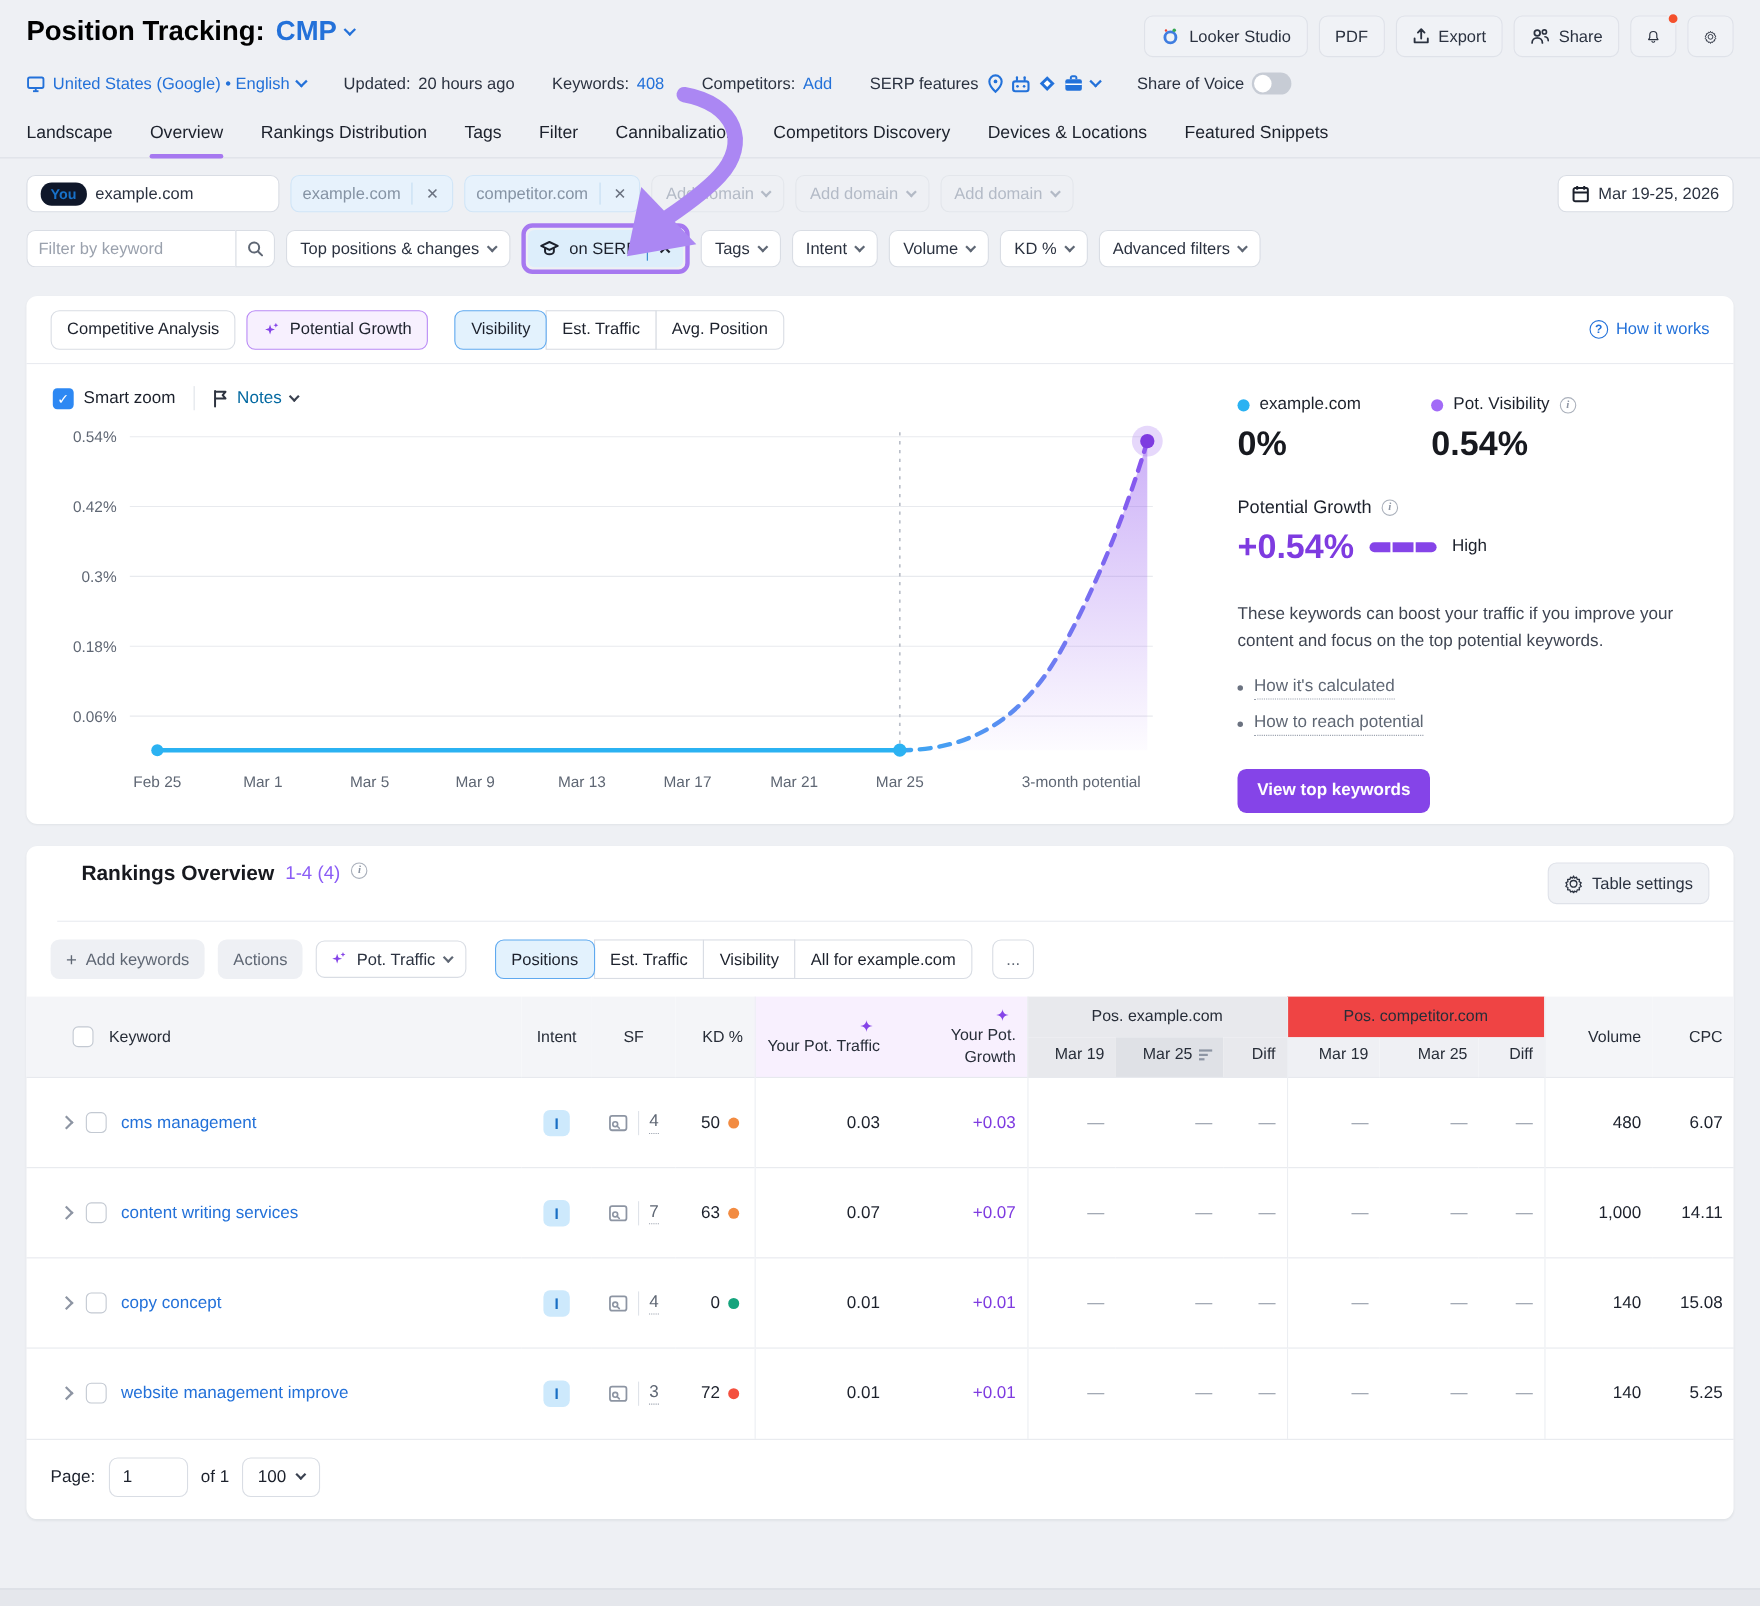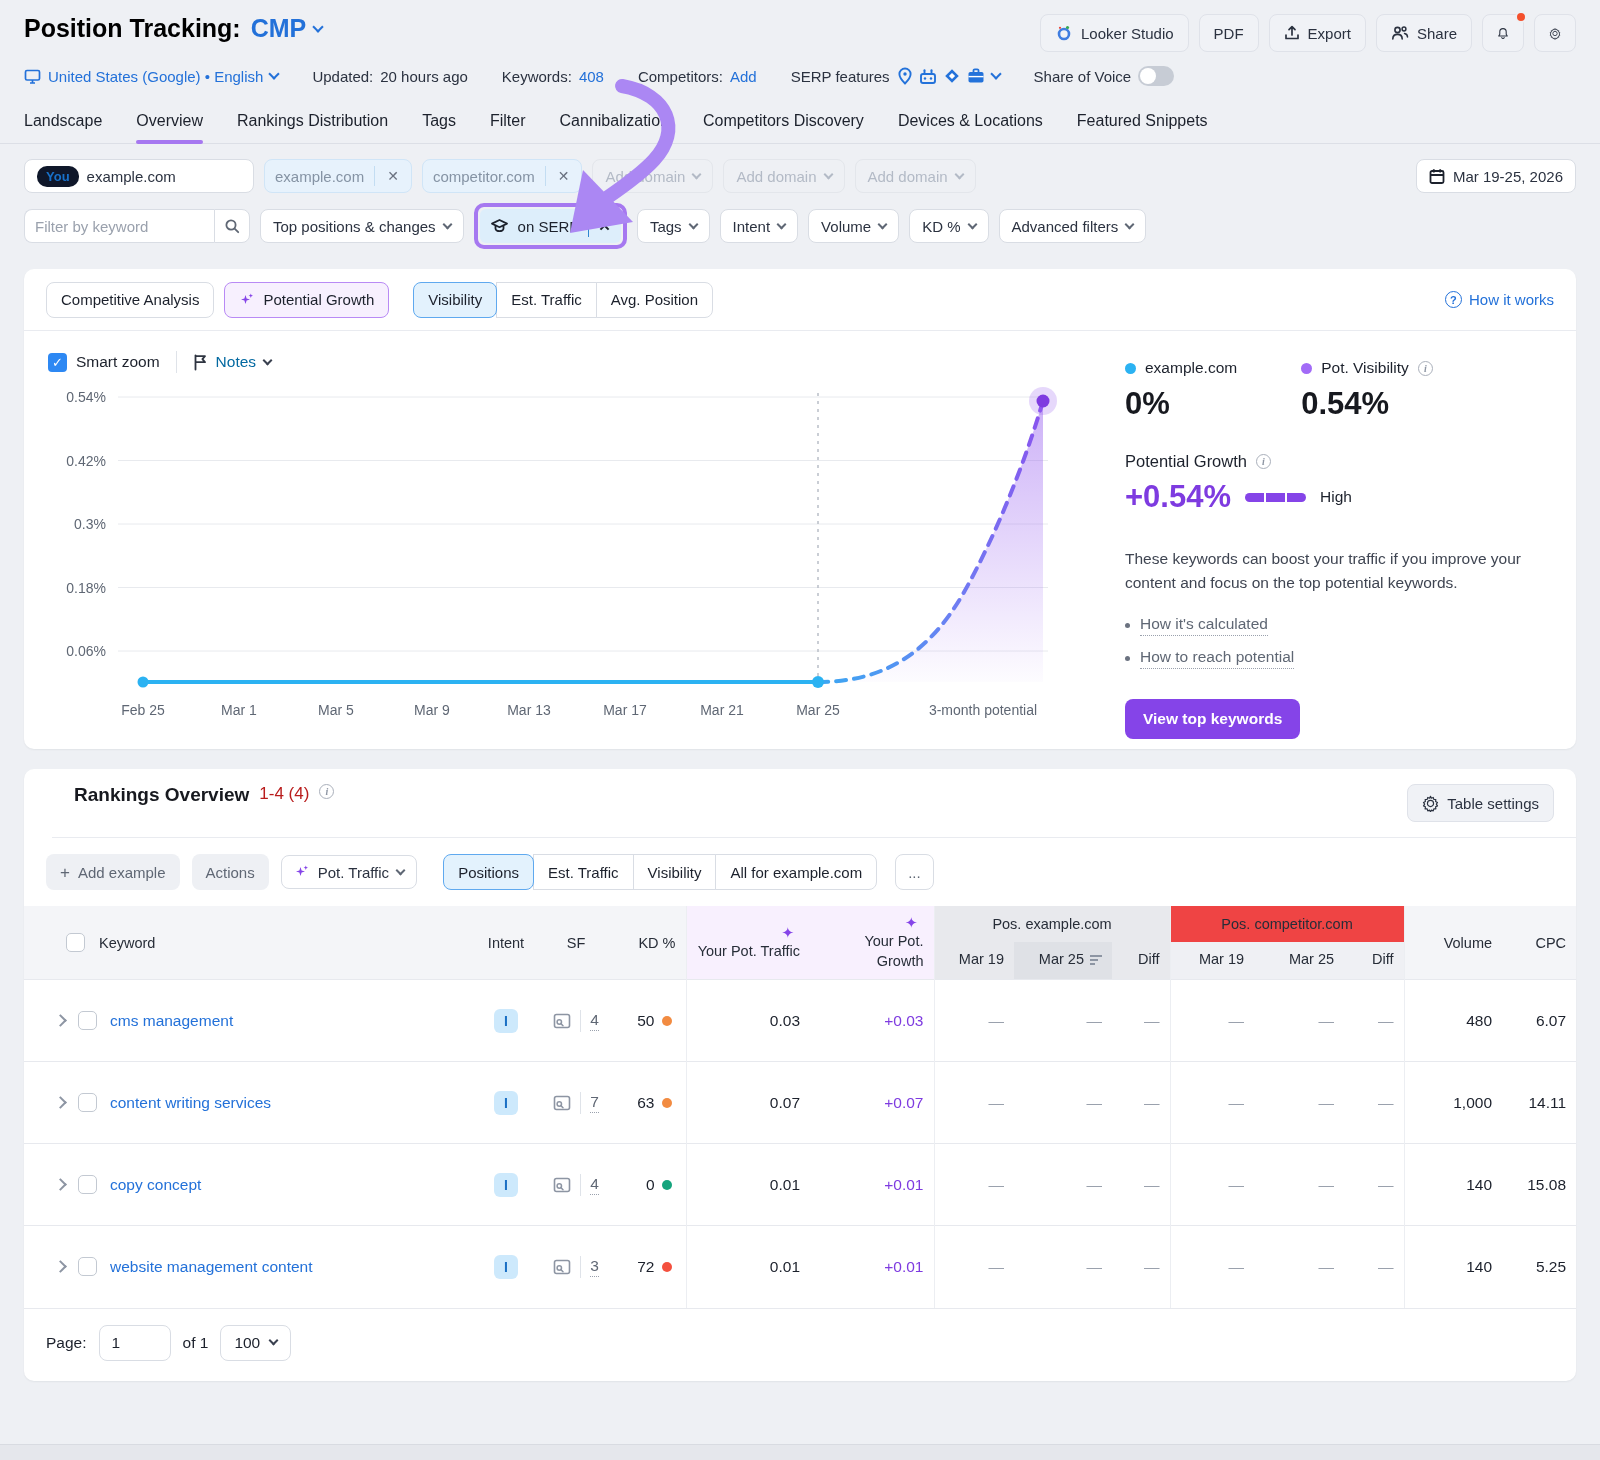--- a/index.html
+++ b/index.html
@@ -96,21 +96,21 @@
   .pg-desc { margin-top:32px; font-size:15.5px; color:#3f4552; line-height:1.55; max-width:445px; }
   .pg-links { margin-top:20px; }
   .pg-links .li { display:flex; align-items:center; gap:10px; margin-bottom:12px; }
   .bullet { width:5px; height:5px; border-radius:50%; background:#6b7280; }
   .dotted-link { font-size:15.5px; color:#5f6774; border-bottom:1.5px dotted #9aa1ad; padding-bottom:2px; cursor:pointer; }
   .cta-btn { margin-top:18px; background:#8544e8; color:#fff; font-size:15.5px; font-weight:600; border:none; border-radius:8px; padding:11px 18px; cursor:pointer; }
 
   
   .rank-head { display:flex; align-items:flex-start; padding:15px 22px; border-bottom:1px solid #e9ebf0; gap:10px;margin-left:28px; }
   .rank-title { font-size:19px; font-weight:700; color:#17191f; }
-  .rank-range { font-size:17px; color:#b91c1c; }
+  .rank-range { font-size:17px; color:#8b5cf6; }
   .tbl-settings { margin-left:auto; }
   .toolbar { display:flex; align-items:center; gap:12px; padding:16px 22px; }
   .gbtn { height:36px; display:inline-flex; align-items:center; gap:8px; padding:0 14px; background:#eef0f4; border:none; border-radius:8px; font-size:15px; color:#5f6774; cursor:pointer; }
   .more-btn { height:36px; padding:0 12px; margin-left:6px; border:1px solid #d9dde4; border-radius:8px; background:#fff; font-size:15px; color:#5f6774; cursor:pointer; }
 
   table.rank { width:100%; border-collapse:collapse; table-layout:fixed; }
   table.rank th { font-weight:400; font-size:14.5px; color:#272d38; }
   .hr1 th { background:#f4f5f8; padding:8px 10px; }
   .hr2 th { background:#f4f5f8; padding:6px 10px 10px; font-size:14.5px; }
   th.purple { background:#f8f0fe; text-align:right; vertical-align:middle; }
@@ -516,21 +516,21 @@
         <svg class="ic" width="17" height="17" viewBox="0 0 20 20">
           <path d="M10 6.4 a3.6 3.6 0 1 0 0 7.2 a3.6 3.6 0 0 0 0-7.2z M10 1.6 l1 2.2 2.2-.9 .7 2.3 2.4 .1 -.3 2.4 2.2 1.1 -1.3 2 1.3 2 -2.2 1.1 .3 2.4 -2.4 .1 -.7 2.3 -2.2-.9 -1 2.2 -1-2.2 -2.2 .9 -.7-2.3 -2.4-.1 .3-2.4 -2.2-1.1 1.3-2 -1.3-2 2.2-1.1 -.3-2.4 2.4-.1 .7-2.3 2.2 .9z" fill="none" stroke="#2b3240" stroke-width="1.4" stroke-linejoin="round"></path>
         </svg>
         <span>Table settings</span>
       </button>
     </div>
 
     <div class="toolbar">
       <button class="gbtn">
         <span style="font-size:17px;line-height:1;">+</span>
-        <span>Add example</span>
+        <span>Add keywords</span>
       </button>
       <button class="gbtn">
           <span>Actions</span>
         </button>
       <span class="pill">
         <svg class="ic" width="16" height="16" viewBox="0 0 16 16">
           <path d="M6.5 3 L7.6 6.4 L11 7.5 L7.6 8.6 L6.5 12 L5.4 8.6 L2 7.5 L5.4 6.4 Z" fill="#8544e8"></path>
           <path d="M11.8 1.5 L12.4 3.1 L14 3.7 L12.4 4.3 L11.8 5.9 L11.2 4.3 L9.6 3.7 L11.2 3.1 Z" fill="#8544e8"></path>
         </svg>
         <span>Pot. Traffic</span>
@@ -708,21 +708,21 @@
     <td class="right"><span class="dash">—</span></td>
     <td class="right b-l"><span>140</span></td>
     <td class="right"><span>15.08</span></td>
   </tr>
 
   <tr>
     <td>
       <span class="kw-wrap">
         <span class="expand"></span>
         <span class="checkbox"></span>
-        <a class="kw-link">website management content</a>
+        <a class="kw-link">website management improve</a>
       </span>
     </td>
     <td class="center"><span class="intent-badge">I</span></td>
     <td>
       <span class="sf-wrap">
         <svg class="ic" width="18" height="16" viewBox="0 0 18 16">
           <rect x="1.5" y="1.5" width="15" height="13" rx="2" fill="none" stroke="#8d95a3" stroke-width="1.6"></rect>
           <circle cx="6.3" cy="9" r="2.2" fill="none" stroke="#8d95a3" stroke-width="1.5"></circle>
           <path d="M7.9 10.6 L10 12.7" stroke="#8d95a3" stroke-width="1.5" stroke-linecap="round"></path>
         </svg>

